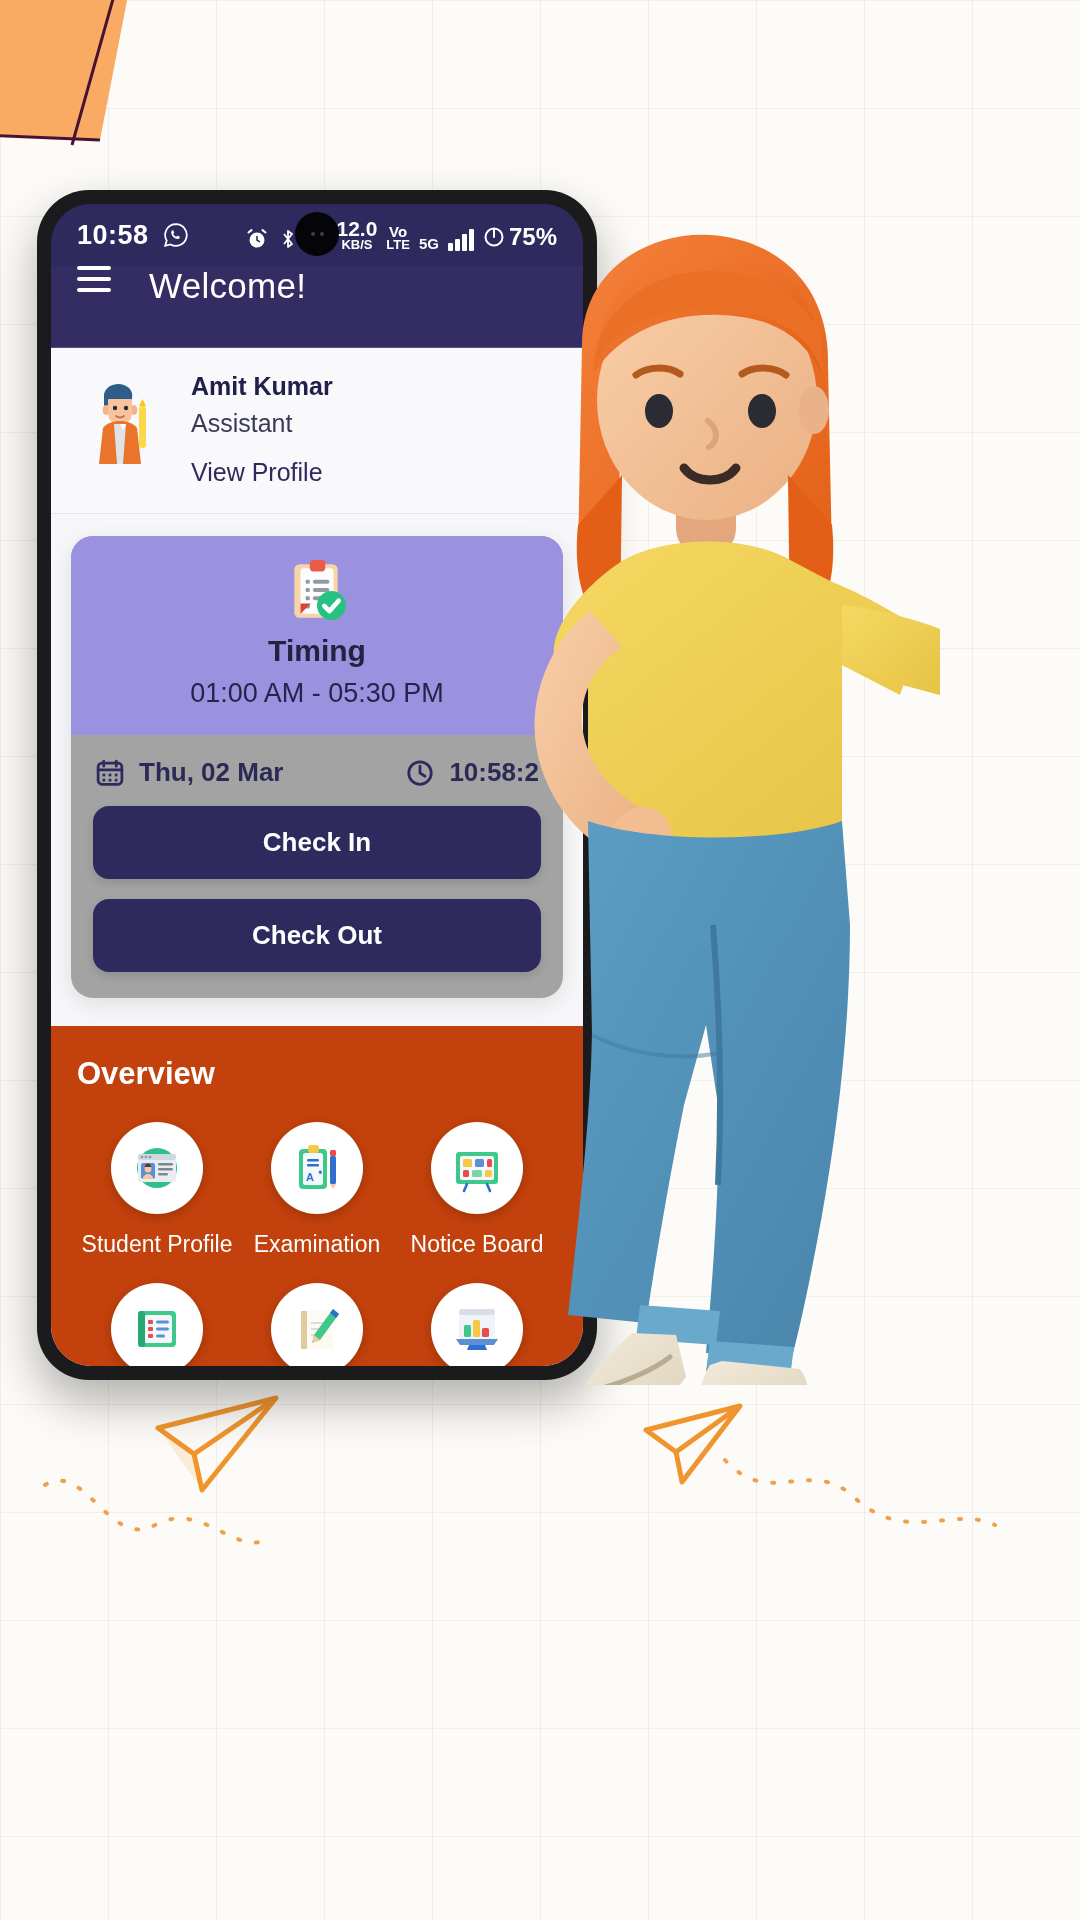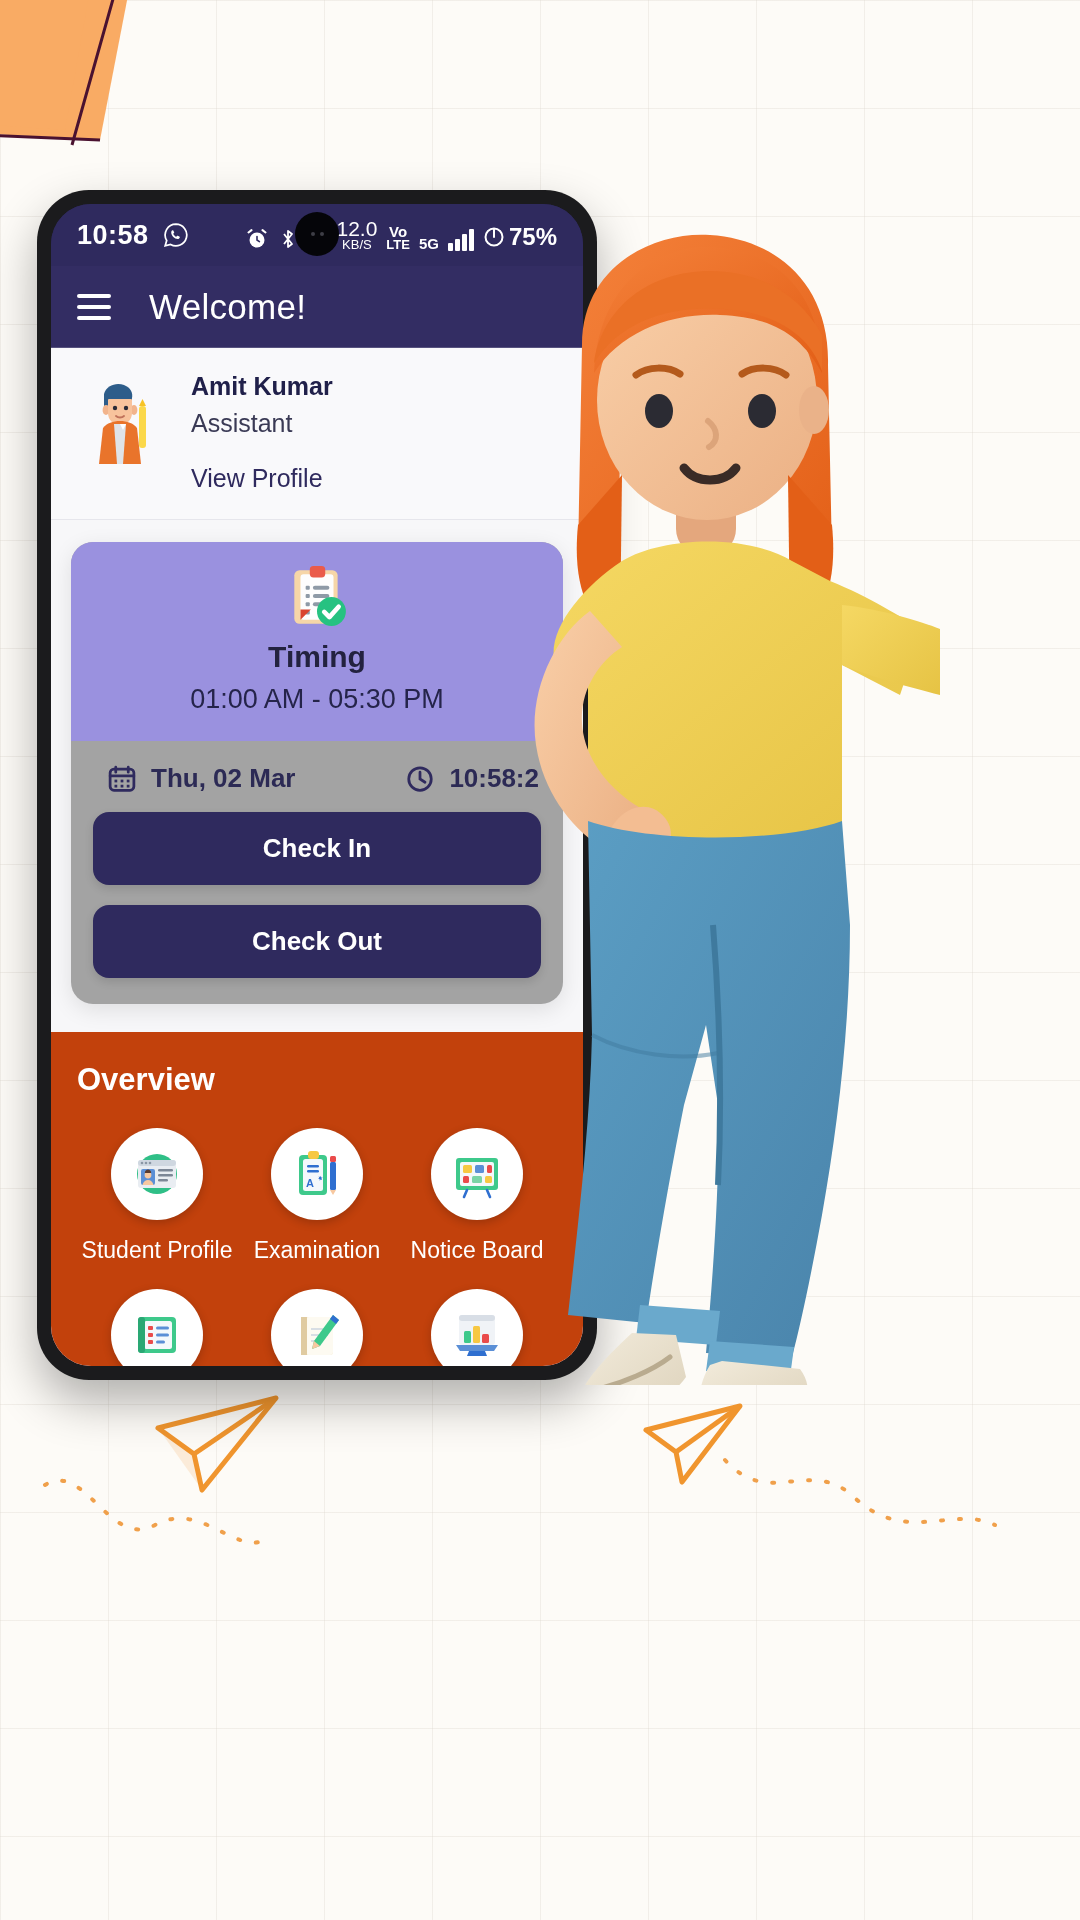--- a/index.html
+++ b/index.html
@@ -60,21 +60,21 @@
     background: #2f2a5e;
     display: flex; align-items: center;
     padding: 0 26px;
     color: #fff;
     position: relative;
   }
   .sb-time { font-size: 27px; font-weight: 700; letter-spacing: .5px; }
   .sb-left { display: flex; align-items: center; gap: 14px; }
   .sb-right { margin-left: auto; display: flex; align-items: flex-end; gap: 9px; }
   .sb-ic { display: block; }
-  .sb-kbs { line-height: .95; text-align: center; font-weight: 400; }
+  .sb-kbs { line-height: .95; text-align: center; font-weight: 700; }
   .sb-kbs .n { font-size: 21px; display: block; }
   .sb-kbs .u { font-size: 13px; display: block; }
   .sb-volte { line-height: .95; text-align: center; font-weight: 800; }
   .sb-volte span { display: block; }
   .sb-volte .a { font-size: 15px; }
   .sb-volte .b { font-size: 13px; }
   .sb-5g { line-height: .95; text-align:center; font-weight: 800; font-size: 15px; }
   .bars { display: flex; align-items: flex-end; gap: 2px; height: 22px; }
   .bars i { display: block; width: 5px; background: #fff; border-radius: 1px; }
   .bars i:nth-child(1){height:8px}.bars i:nth-child(2){height:12px}
@@ -84,21 +84,21 @@
     position: absolute; left: 50%; top: 8px; transform: translateX(-50%);
     width: 44px; height: 44px; border-radius: 50%; background: #050509;
     display: flex; align-items: center; justify-content: center; gap: 5px;
   }
   .punch-hole i { width: 4px; height: 4px; border-radius: 50%; background: #3e3e46; display: block; }
 
   
   .appbar {
     flex: 0 0 82px;
     background: #332d63;
-    display: flex; align-items: center;
+    display: flex; 
     padding: 0 26px; gap: 38px;
     border-bottom: 1px solid rgba(255,255,255,.18);
   }
   .hamburger { width: 34px; display: flex; flex-direction: column; gap: 7px; cursor: pointer; }
   .hamburger span { display: block; height: 4px; background: #fff; border-radius: 2px; }
   .appbar-title { color: #fff; font-size: 35px; font-weight: 400; letter-spacing: .3px; }
 
   
   .app-body { flex: 1 1 auto; overflow: hidden; background: #f7f7f9; }
 
@@ -106,41 +106,41 @@
   .profile {
     background: #f9f9fb;
     padding: 18px 26px 26px 26px;
     display: flex; gap: 22px;
     border-bottom: 1px solid #e6e6ec;
   }
   .avatar { width: 92px; height: 92px; flex: 0 0 92px; margin-top: 6px; }
   .profile-info { padding-top: 6px; }
   .p-name { font-size: 25px; font-weight: 700; color: #20204a; }
   .p-role { font-size: 25px; color: #3a3a55; margin-top: 8px; }
-  .p-link { font-size: 25px; color: #2f2a5e; margin-top: 26px; font-weight: 500; cursor: pointer; }
+  .p-link { font-size: 25px; color: #2f2a5e; margin-top: 20px; font-weight: 500; cursor: pointer; }
 
   
   .card-wrap { padding: 22px 20px 28px 20px; background: #f7f7f9; }
   .card {
     background: #a3a3a3;
     border-radius: 22px;
     box-shadow: 0 6px 22px rgba(0,0,0,.10);
     overflow: hidden;
   }
   .card-head {
     background: #9a91df;
     padding: 22px 0 26px 0;
     text-align: center;
   }
   .clip-icon { width: 66px; height: 66px; margin: 0 auto 10px auto; display:block; }
   .card-head .t { font-size: 30px; font-weight: 700; color: #23223f; }
   .card-head .s { font-size: 27px; color: #25244a; margin-top: 10px; }
   .card-row {
     display: flex; align-items: center; justify-content: space-between;
-    padding: 22px 24px 18px 36px;
+    padding: 22px 24px 18px 24px;
   }
   .cr-item { display: flex; align-items: center; gap: 14px; font-size: 26px; font-weight: 600; color: #2c2a55; }
   .btn-primary {
     display: block;
     margin: 0 22px 20px 22px;
     background: #2f2a5e;
     color: #fff;
     font-size: 26px;
     font-weight: 700;
     text-align: center;

